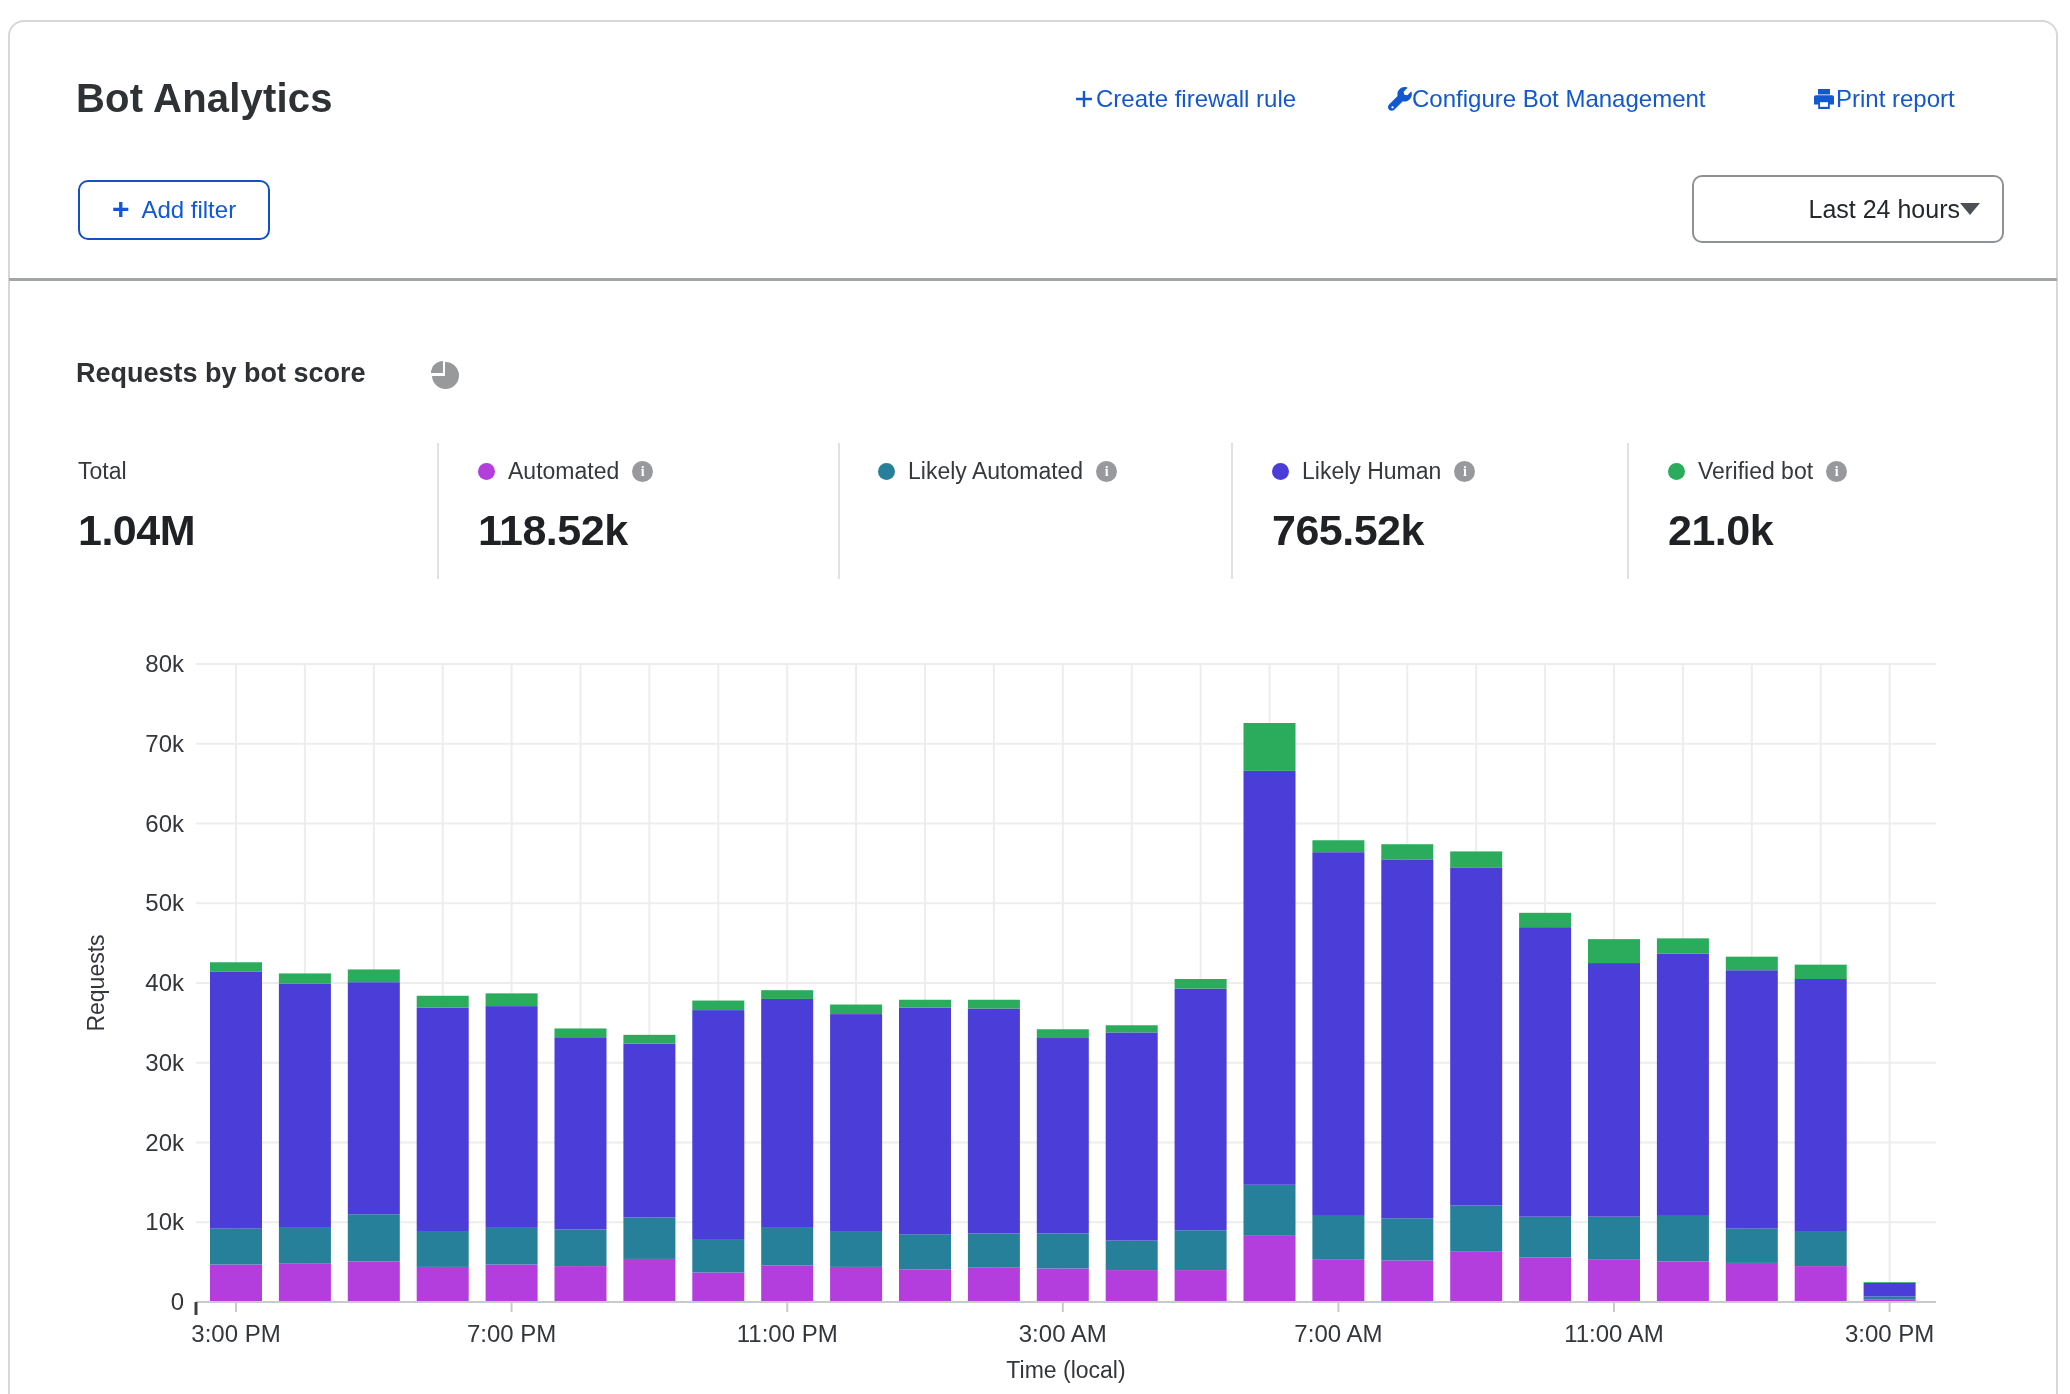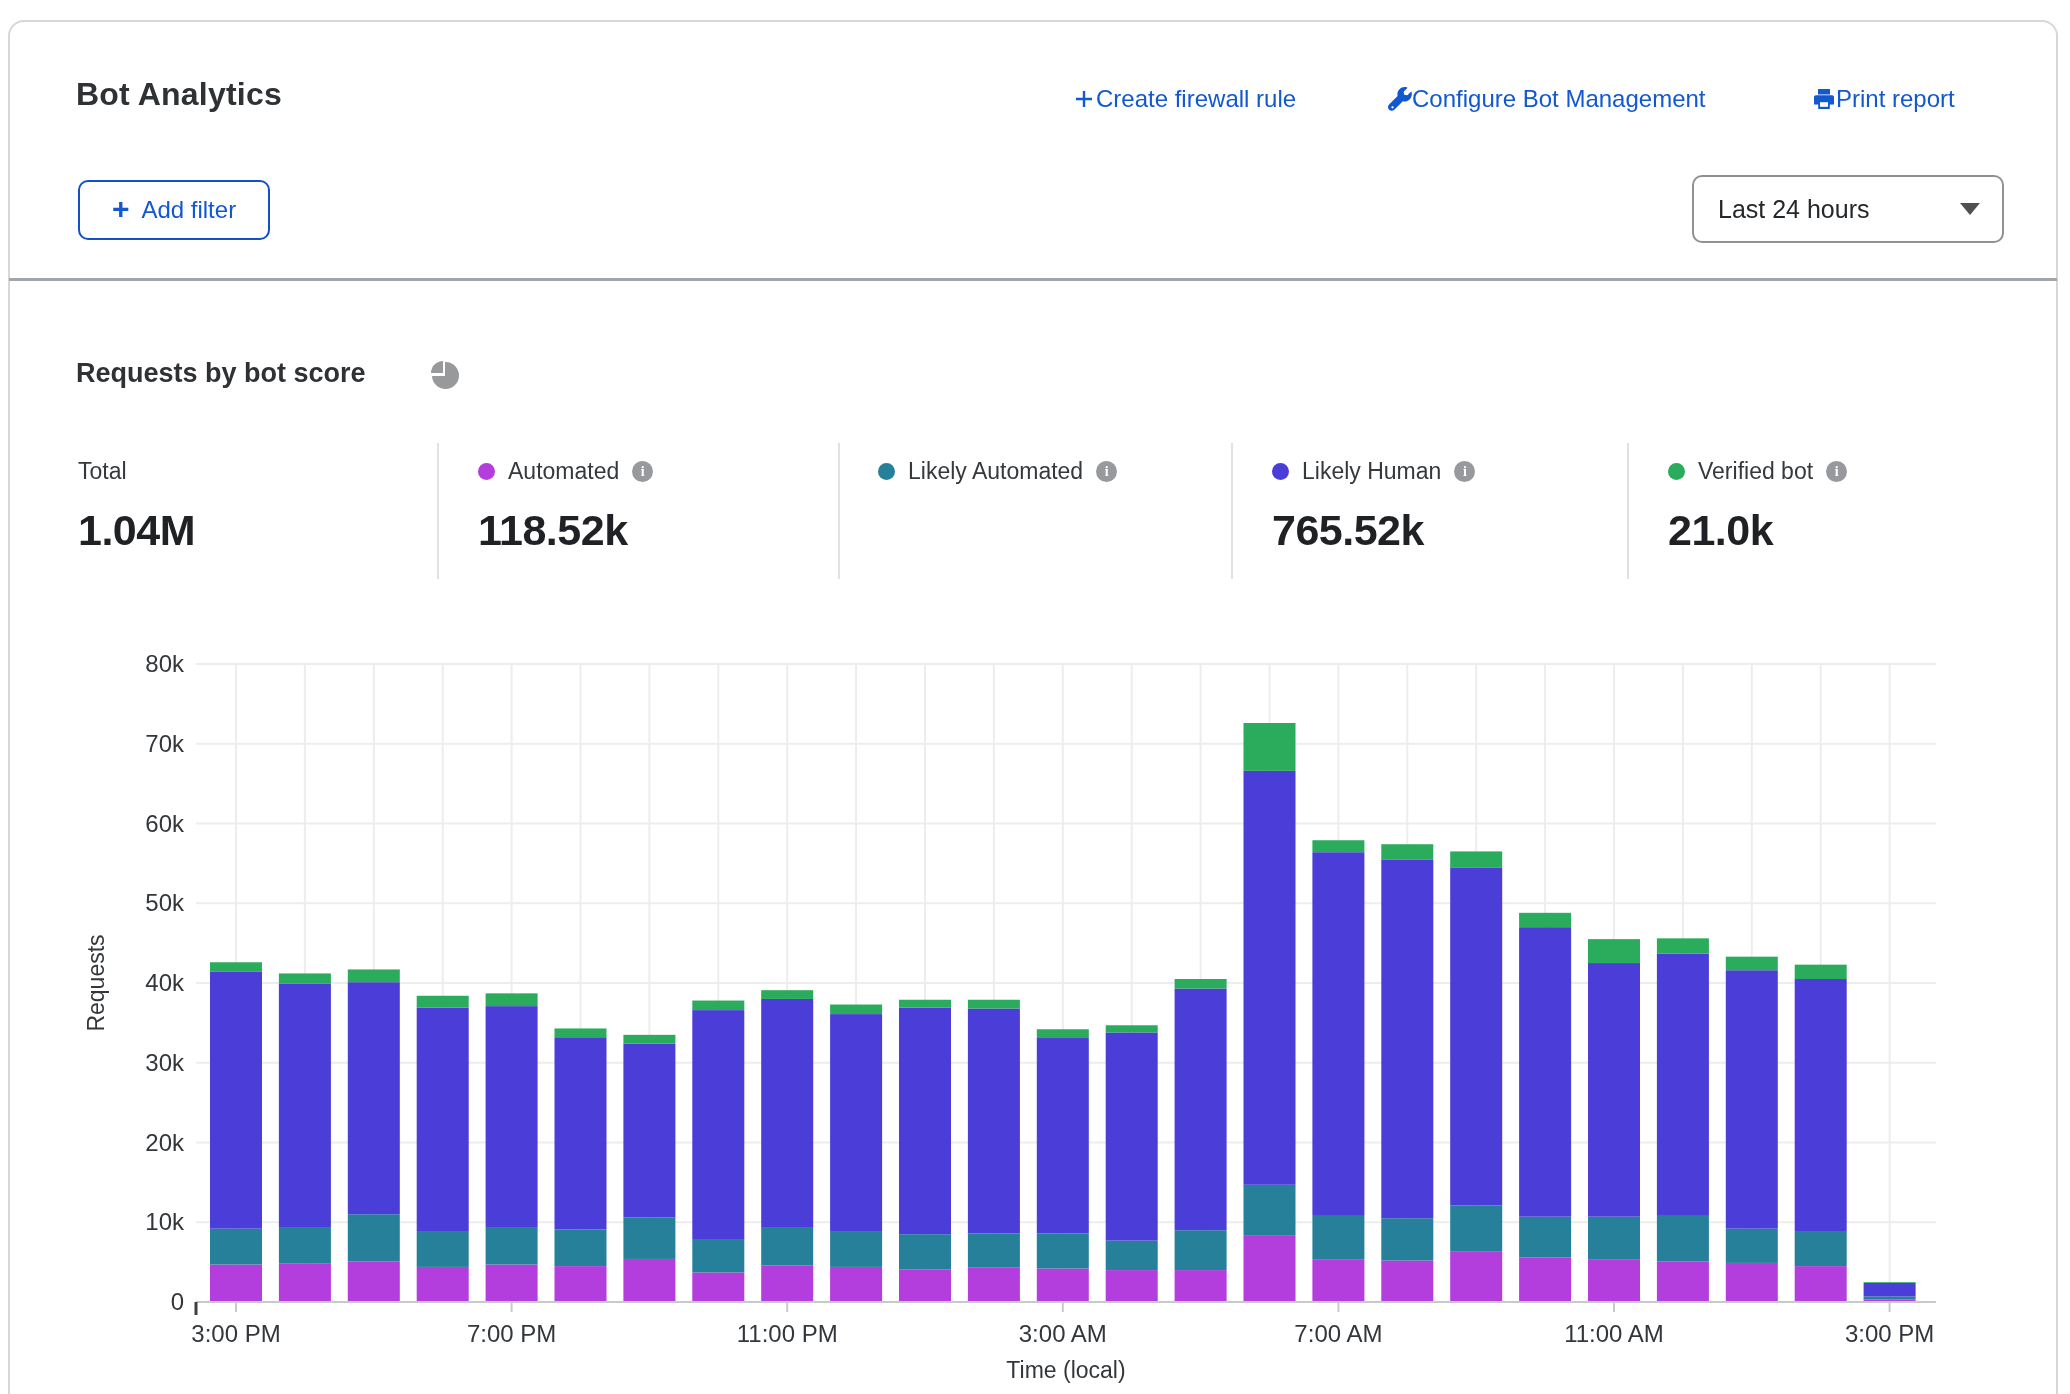--- a/index.html
+++ b/index.html
@@ -8,34 +8,34 @@
     --text-mid:#35393c;
     --value-dark:#1f2124;
   }
   *{box-sizing:border-box;margin:0;padding:0;}
   html,body{width:2070px;height:1394px;background:#fff;overflow:hidden;}
   body{font-family:"Liberation Sans","DejaVu Sans",sans-serif;position:relative;}
 
   .card{position:absolute;left:8px;top:20px;width:2050px;height:1520px;
         border:2px solid #d5d7d9;border-radius:16px;background:#fff;}
 
-  .page-title{position:absolute;left:76px;top:76px;font-size:32px;font-weight:700;color:var(--text-dark);letter-spacing:.2px;}
+  .page-title{position:absolute;left:76px;top:76px;font-size:40px;font-weight:700;color:var(--text-dark);letter-spacing:.2px;}
 
   .action{position:absolute;top:82px;display:flex;align-items:center;
           color:var(--blue);font-size:24px;cursor:pointer;height:34px;}
   .action svg{display:block;}
 
   .btn-addfilter{position:absolute;left:78px;top:180px;width:192px;height:60px;
      border:2px solid #1250c8;border-radius:10px;background:#fff;color:var(--blue);
      display:flex;align-items:center;justify-content:center;gap:12px;font-size:24px;cursor:pointer;}
   .btn-addfilter .plus{font-size:30px;font-weight:700;line-height:1;margin-top:-3px;}
 
   .select{position:absolute;left:1692px;top:175px;width:312px;height:68px;
      border:2px solid #8f9294;border-radius:10px;background:#fff;display:flex;
-     align-items:center;justify-content:space-between;padding:0 22px 0 24px;cursor:pointer;}
+     align-items:center;justify-content:flex-end;padding:0 22px 0 24px;cursor:pointer;}
   .select .sel-label{font-size:25px;color:#24282b;}
   .caret{width:0;height:0;border-left:10px solid transparent;border-right:10px solid transparent;
      border-top:12px solid #4d5154;}
 
   .hdr-divider{position:absolute;left:9px;top:278px;width:2048px;height:3px;background:#a3a6a8;}
 
   .section-title{position:absolute;left:76px;top:358px;font-size:27px;font-weight:700;color:var(--text-dark);}
   .pie-icon{position:absolute;left:432px;top:362px;width:27px;height:27px;border-radius:50%;
      background:conic-gradient(#97999b 0 270deg,#ffffff 270deg 360deg);}
   .pie-icon::after{content:"";position:absolute;left:0px;top:0px;width:12px;height:12px;

